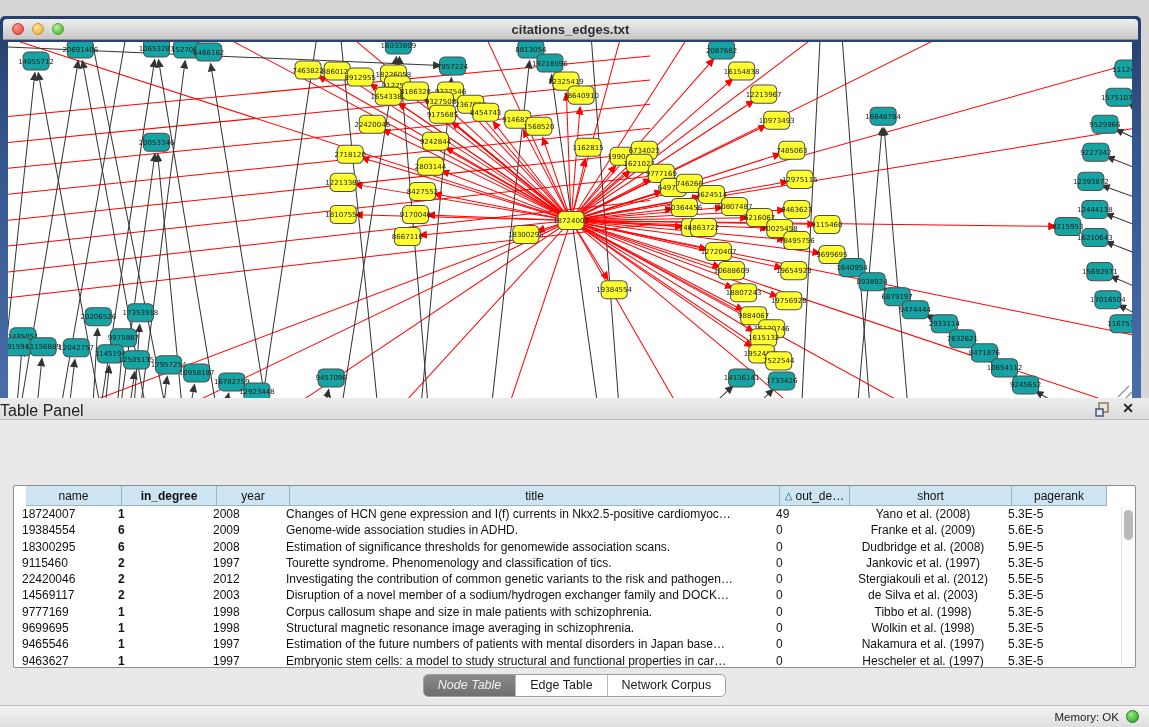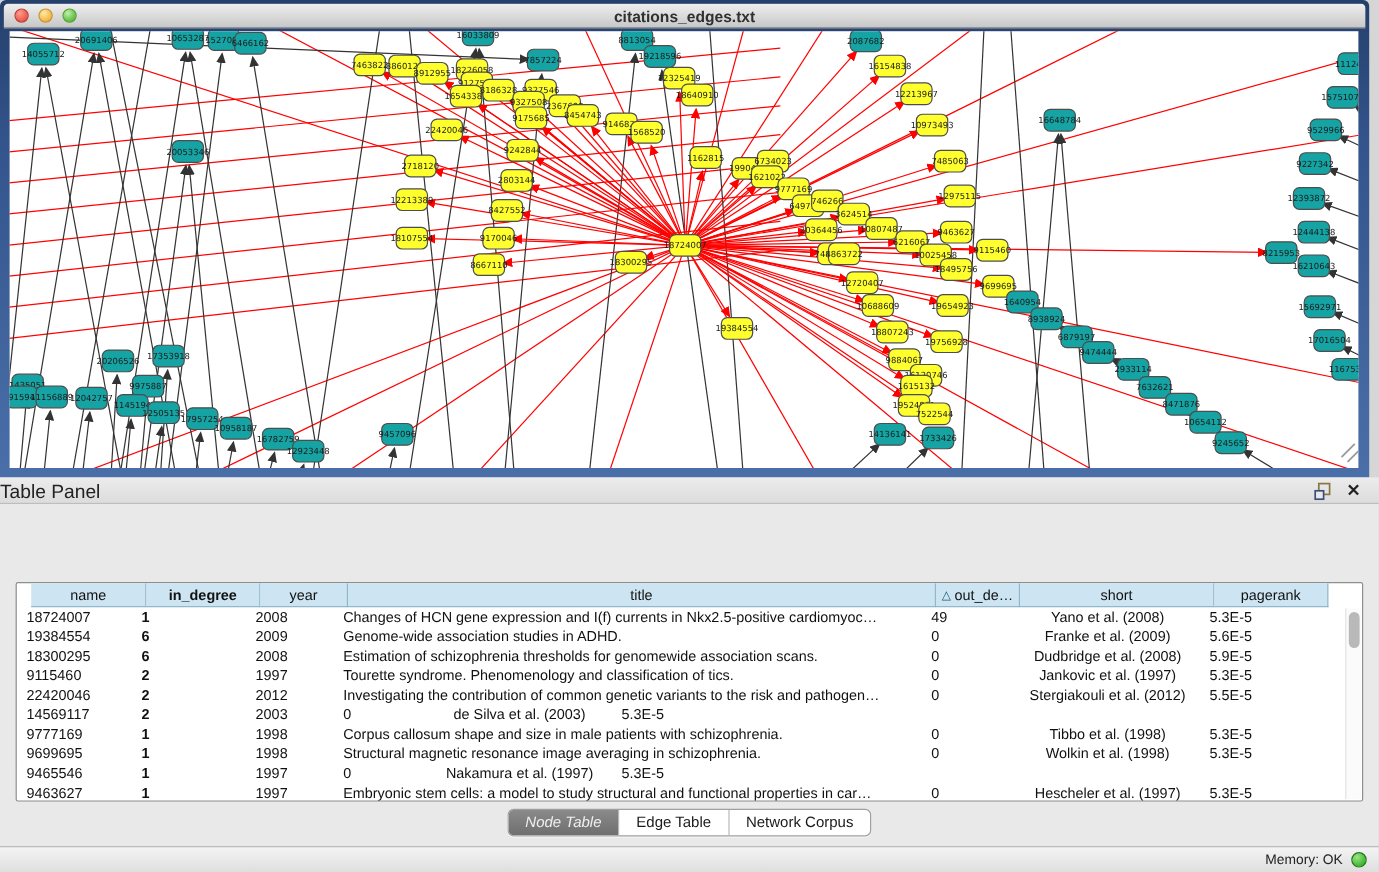--- a/index.html
+++ b/index.html
@@ -1,20 +1,20 @@
 <!DOCTYPE html>
 <html><head>
 <meta charset="utf-8">
 <style>
   * { margin:0; padding:0; box-sizing:border-box; }
   html,body { width:1149px; height:727px; }
   body { position:relative; background:#d6d6d6; font-family:"Liberation Sans", sans-serif; overflow:hidden; }
 
   
-  .net-window { position:absolute; left:0; top:0; width:1141px; height:398px;
+  .net-window { position:absolute; left:0; top:16px; width:1141px; height:398px;
     background:linear-gradient(180deg,#24406b 0%, #33548c 30%, #4a6fa8 100%);
     border-radius:5px 5px 0 0; }
   .titlebar { position:absolute; left:3px; right:3px; top:3px; height:21px;
     background:linear-gradient(180deg,#efefef,#c7c7c7);
     border-radius:4px 4px 0 0; border-bottom:1px solid #8f8f8f; }
   .traffic { position:absolute; left:9px; top:4px; display:flex; gap:8px; }
   .light { width:12px; height:12px; border-radius:50%; }
   .light.red   { background:radial-gradient(circle at 35% 30%, #ff9a90,#ec6255 60%,#d8473b); border:1px solid #c03c32; }
   .light.yel   { background:radial-gradient(circle at 35% 30%, #ffe9a8,#f6bd50 60%,#e0a030); border:1px solid #c9952c; }
   .light.grn   { background:radial-gradient(circle at 35% 30%, #c0f0a8,#6cc553 60%,#4aa72f); border:1px solid #57a22f; }
@@ -734,21 +734,21 @@
           <div class="td c2">2009</div>
           <div class="td c3">Genome-wide association studies in ADHD.</div>
           <div class="td c4">0</div>
           <div class="td c5">Franke et al. (2009)</div>
           <div class="td c6">5.6E-5</div>
         </div>
         <div class="trow">
           <div class="td c0">18300295</div>
           <div class="td c1">6</div>
           <div class="td c2">2008</div>
-          <div class="td c3">Estimation of schizophrenia thresholds for genomewide association scans.</div>
+          <div class="td c3">Estimation of significance thresholds for genomewide association scans.</div>
           <div class="td c4">0</div>
           <div class="td c5">Dudbridge et al. (2008)</div>
           <div class="td c6">5.9E-5</div>
         </div>
         <div class="trow">
           <div class="td c0">9115460</div>
           <div class="td c1">2</div>
           <div class="td c2">1997</div>
           <div class="td c3">Tourette syndrome. Phenomenology and classification of tics.</div>
           <div class="td c4">0</div>
@@ -761,20 +761,21 @@
           <div class="td c2">2012</div>
           <div class="td c3">Investigating the contribution of common genetic variants to the risk and pathogen…</div>
           <div class="td c4">0</div>
           <div class="td c5">Stergiakouli et al. (2012)</div>
           <div class="td c6">5.5E-5</div>
         </div>
         <div class="trow">
           <div class="td c0">14569117</div>
           <div class="td c1">2</div>
           <div class="td c2">2003</div>
+          <div class="td c3">Disruption of a novel member of a sodium/hydrogen exchanger family and DOCK…</div>
           <div class="td c4">0</div>
           <div class="td c5">de Silva et al. (2003)</div>
           <div class="td c6">5.3E-5</div>
         </div>
         <div class="trow">
           <div class="td c0">9777169</div>
           <div class="td c1">1</div>
           <div class="td c2">1998</div>
           <div class="td c3">Corpus callosum shape and size in male patients with schizophrenia.</div>
           <div class="td c4">0</div>
@@ -787,20 +788,21 @@
           <div class="td c2">1998</div>
           <div class="td c3">Structural magnetic resonance image averaging in schizophrenia.</div>
           <div class="td c4">0</div>
           <div class="td c5">Wolkin et al. (1998)</div>
           <div class="td c6">5.3E-5</div>
         </div>
         <div class="trow">
           <div class="td c0">9465546</div>
           <div class="td c1">1</div>
           <div class="td c2">1997</div>
+          <div class="td c3">Estimation of the future numbers of patients with mental disorders in Japan base…</div>
           <div class="td c4">0</div>
           <div class="td c5">Nakamura et al. (1997)</div>
           <div class="td c6">5.3E-5</div>
         </div>
         <div class="trow">
           <div class="td c0">9463627</div>
           <div class="td c1">1</div>
           <div class="td c2">1997</div>
           <div class="td c3">Embryonic stem cells: a model to study structural and functional properties in car…</div>
           <div class="td c4">0</div>

